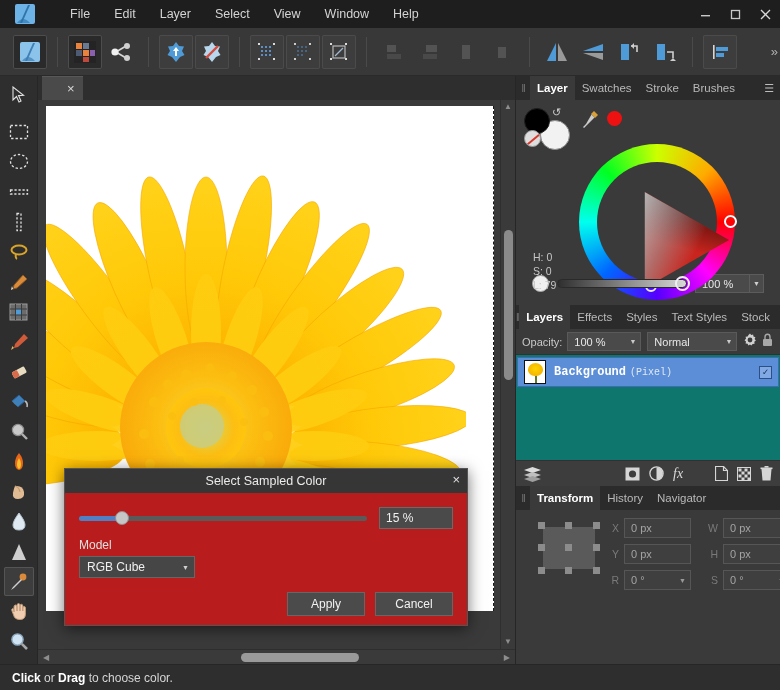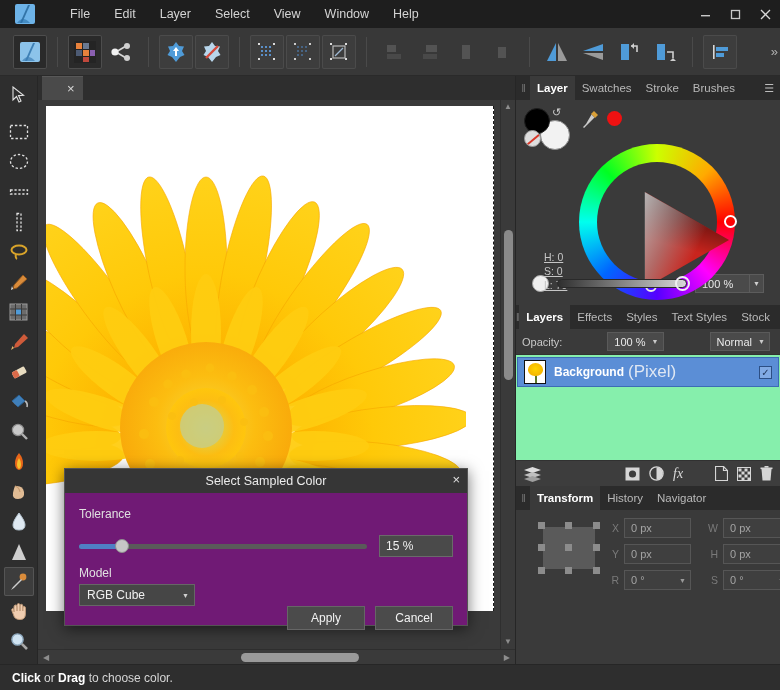--- a/index.html
+++ b/index.html
@@ -232,22 +232,22 @@
   }
   .hue-handle {
     position:absolute; width:13px; height:13px; border-radius:50%;
     border: 2px solid #ffffff; right: -2px; top: 71px;
   }
   .sl-handle {
     position:absolute; width:12px; height:12px; border-radius:50%;
     border: 2px solid #e8e8e8; left: 48px; top: 118px;
   }
   .hsl {
-    position: absolute; left: 20px; top: 98px;
-    font-size: 10.5px; color: #c6c6c6; line-height: 14px; text-decoration: underline;
+    position: absolute; left: 9px; top: 98px;
+    font-size: 10.5px; color: #c6c6c6; line-height: 14px;
   }
   .opacity-block { padding: 4px 8px 8px 8px; background:#3a3a3a; }
   .opacity-label { font-size: 11px; color: #cfcfcf; margin: 2px 0 3px 2px; }
   .opacity-row { display: flex; align-items: center; }
   .op-knob {
     width: 17px; height: 17px; border-radius: 50%;
     background: #efefef; border: 1px solid #a8a8a8; flex: 0 0 17px;
   }
   .op-track {
     flex: 1 1 auto; height: 9px; border-radius: 5px; margin: 0 0 0 8px;
@@ -270,54 +270,53 @@
     border: 1px solid #5c5c5c;
     display: flex; align-items: center; justify-content: center;
     color: #cfcfcf; font-size: 7px;
   }
 
   
   .layer-opts {
     height: 26px; background: #3a3a3a;
     display: flex; align-items: center; padding: 6px 6px;
     border-bottom: 1px solid #313131;
-    gap: 40px;
   }
   .lbl-small { font-size: 11px; color: #c8c8c8; margin-right: 5px; }
   .combo {
     height: 19px; background: #4a4a4a; border: 1px solid #5a5a5a;
     display: flex; align-items: center; color: #e8e8e8; font-size: 11px;
     padding: 0 4px 0 6px;
   }
   .combo .cv { flex: 1 1 auto; white-space: nowrap; }
   .combo .carr { font-size: 7px; color: #cacaca; padding-left: 6px; }
   .gear { margin-left: 6px; }
   .lock { margin-left: 5px; }
-  .layer-list { background: #86efac; flex: 0 0 105px; padding-top: 2px; }
+  .layer-list { background: #0f766e; flex: 0 0 105px; padding-top: 2px; font-family: Liberation Mono, monospace; }
   .layer-row {
     height: 30px; background: #5b8ed6; margin: 0 1px;
     display: flex; align-items: center; padding: 0 6px;
     border: 1px solid #3c6cb4;
   }
   .layer-thumb {
     width: 22px; height: 24px; background: #ffffff;
     border: 1px solid #111; flex: 0 0 22px;
     position: relative; overflow: hidden;
   }
   .layer-thumb:after {
     content:''; position:absolute; left:3px; top:2px; width:15px; height:13px;
     border-radius: 50% 50% 45% 45%;
     background: radial-gradient(circle at 50% 45%, #ffd400, #f0a800);
   }
   .layer-thumb:before {
     content:''; position:absolute; left:10px; top:13px; width:2px; height:10px;
     background:#5c7a2a;
   }
   .layer-name { font-size: 12px; color: #ffffff; font-weight: bold; margin-left: 8px; }
-  .layer-kind { font-size: 17px; color: #dfe7f3; margin-left: 4px; }
+  .layer-kind { font-size: 10px; color: #dfe7f3; margin-left: 4px; }
   .layer-check {
     margin-left: auto; width: 13px; height: 13px;
     border: 1px solid #2c4f85; background: #81aae4;
     color: #22375c; font-size: 10px; line-height: 11px; text-align: center;
   }
   .layer-toolbar {
     height: 26px; background: #3d3d3d;
     display: flex; padding: 0 7px;
     border-top: 1px solid #313131;
   }
@@ -359,21 +358,21 @@
     display: flex; align-items: center; padding-left: 12px;
     border-top: 1px solid #262626;
   }
   .status-text { font-size: 12px; color: #d6d6d6; }
   .status-text b { color: #ffffff; }
 
   
   .dialog {
     position: absolute; left: 64px; top: 468px;
     width: 404px; height: 158px;
-    background: #701a75;
+    background: #b91c1c;
     border: 1px solid #545454;
     box-shadow: 0 3px 14px rgba(0,0,0,.55);
     display: flex; flex-direction: column;
     z-index: 50;
   }
   .dlg-title {
     height: 24px; background: #363636;
     display: flex; align-items: center; justify-content: center;
     position: relative; flex: 0 0 24px;
   }
@@ -1151,21 +1150,20 @@
       <b>Click</b><span> or </span><b>Drag</b><span> to choose color.</span>
     </div>
   </div>
 
   <div class="dialog">
     <div class="dlg-title">
       <span class="dlg-title-text">Select Sampled Color</span>
       <span class="dlg-close">×</span>
     </div>
     <div class="dlg-body">
-      <div class="dlg-label">Tolerance</div>
       <div class="tol-row">
         <div class="tol-track">
           <div class="tol-fill"></div>
           <div class="tol-thumb"></div>
         </div>
         <div class="tol-field">15 %</div>
       </div>
       <div class="dlg-label2">Model</div>
       <div class="model-combo">
         <span>RGB Cube</span>

